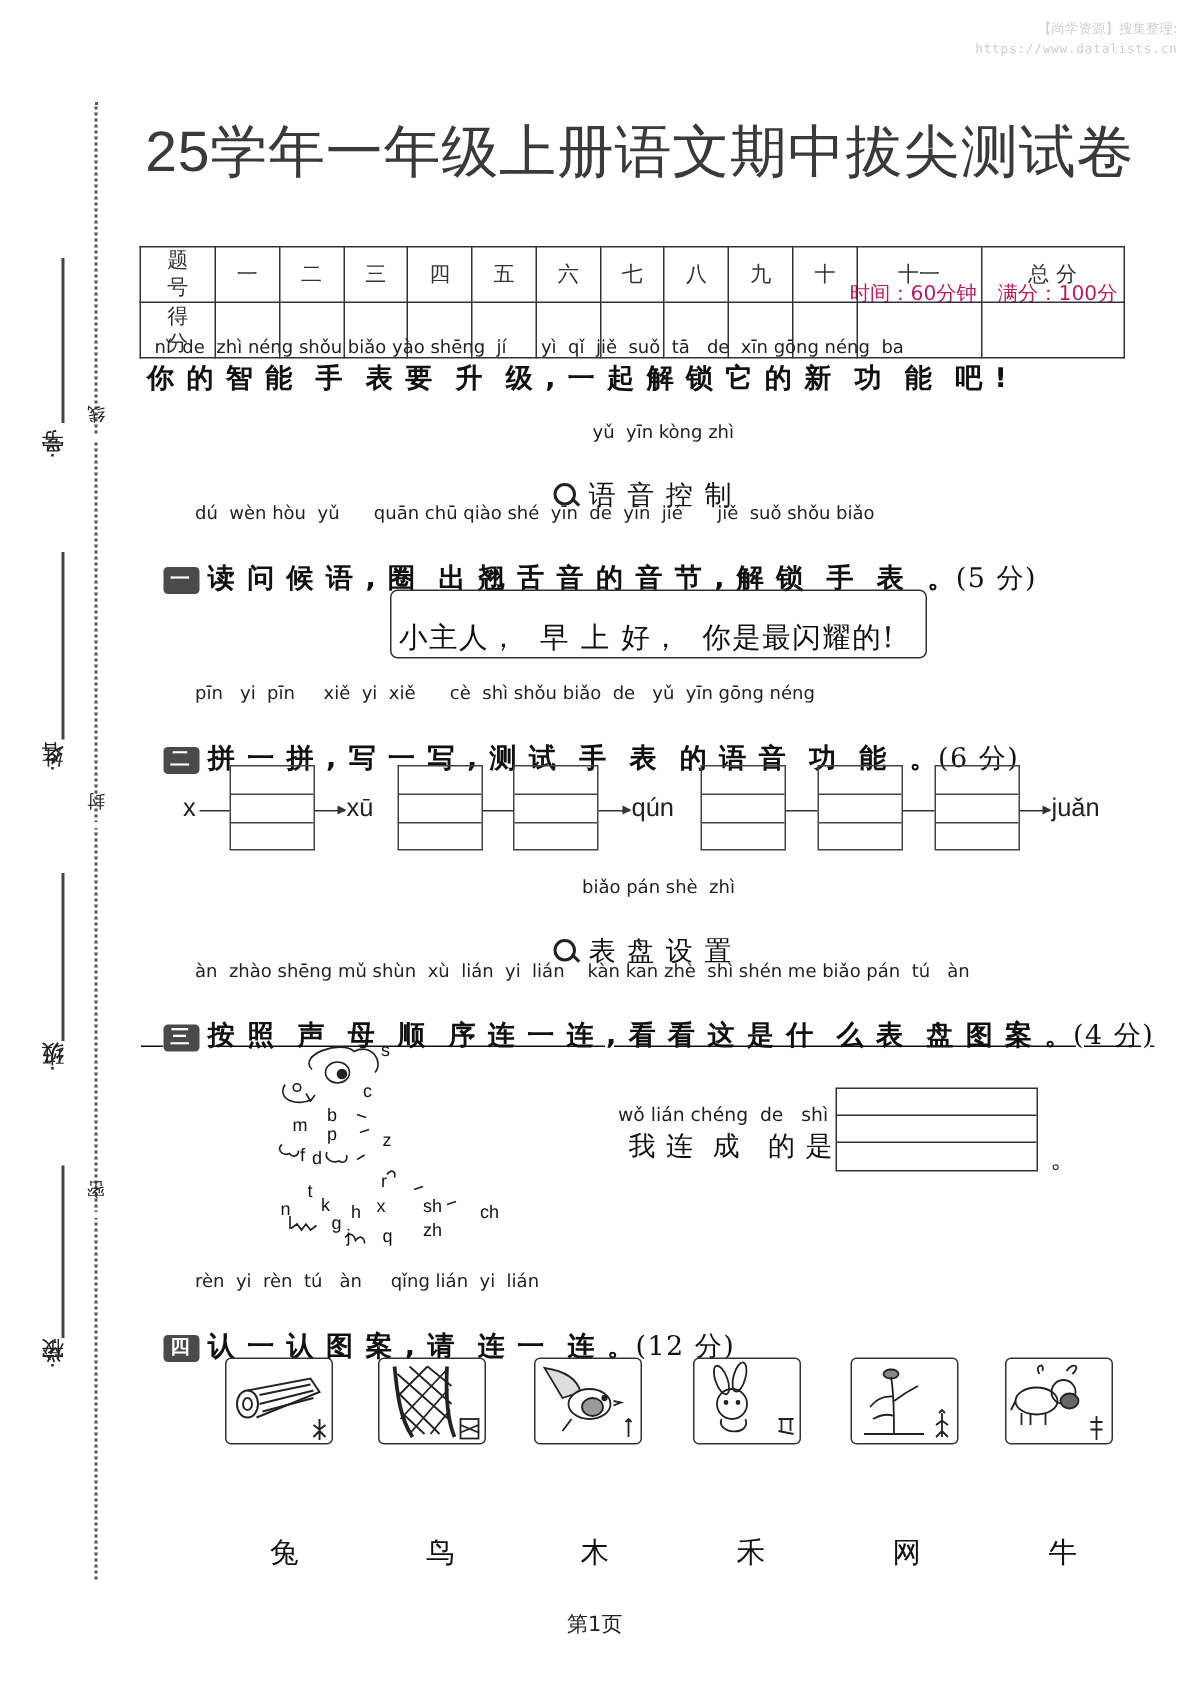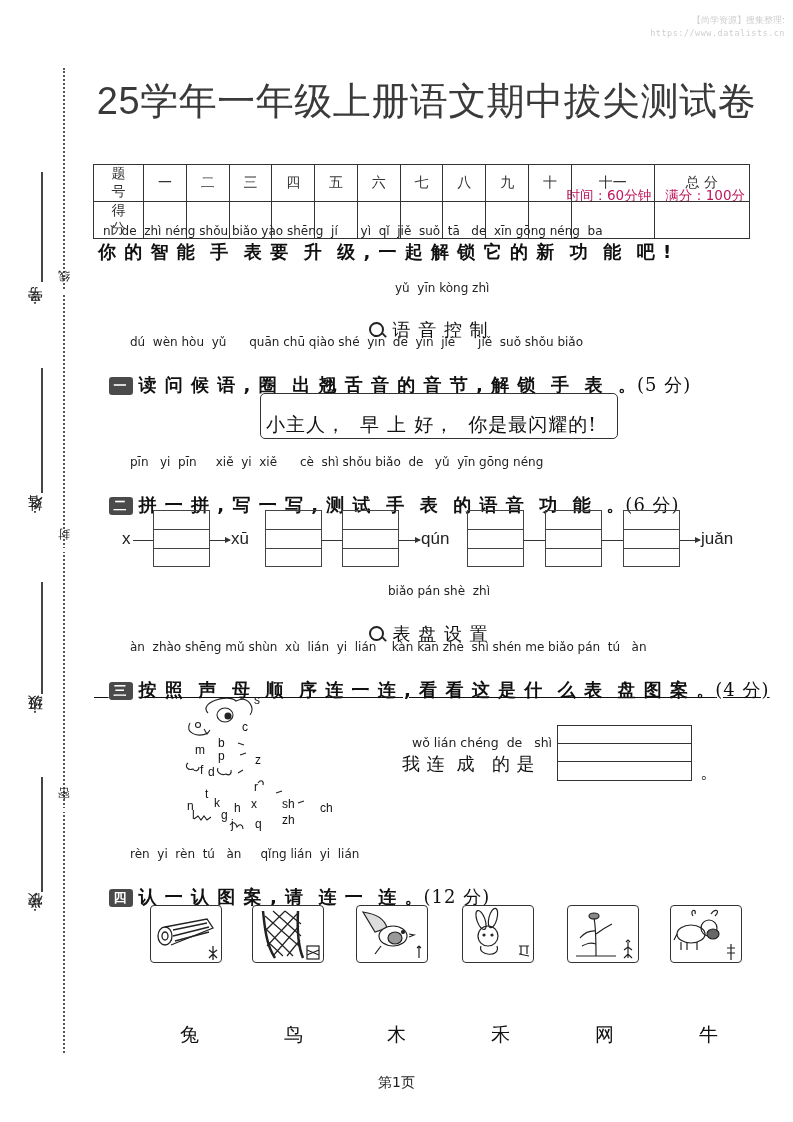--- a/index.html
+++ b/index.html
@@ -211,21 +211,21 @@
   <span class="dot-lbl" style="left:104px;top:104px;">sh</span>
   <span class="dot-lbl" style="left:142px;top:108px;">ch</span>
   <span class="dot-lbl" style="left:14px;top:115px;">l</span>
   <span class="dot-lbl" style="left:43px;top:115px;">g</span>
   <span class="dot-lbl" style="left:53px;top:124px;">j</span>
   <span class="dot-lbl" style="left:77px;top:124px;">q</span>
   <span class="dot-lbl" style="left:104px;top:120px;">zh</span>
 </div>
 
 <div class="py" style="left:412px;top:735px;font-size:12.5px;">wǒ lián chéng  de   shì</div>
-<div class="hz" style="left:402px;top:752px;font-weight:normal;font-family:Liberation Serif, serif;">我 连  成   的 是</div>
+<div class="hz" style="left:419px;top:752px;font-weight:normal;font-family:Liberation Sans, sans-serif;">我 连  成   的 是</div>
 <div class="answer-box"></div>
 <div class="hz" style="left:700px;top:760px;font-weight:normal;">。</div>
 
 <div class="py" style="left:130px;top:847px;">rèn  yi  rèn  tú   àn     qǐng lián  yi  lián</div>
 <div class="hz" style="left:94px;top:864px;">
   <span class="badge">四</span><span>认 一 认 图 案 , 请  连 一  连 。</span><span class="score-pts">(12 分)</span>
 </div>
 
 <div class="pic" style="left:150px;">
   <svg width="72" height="58" viewBox="0 0 72 58">

